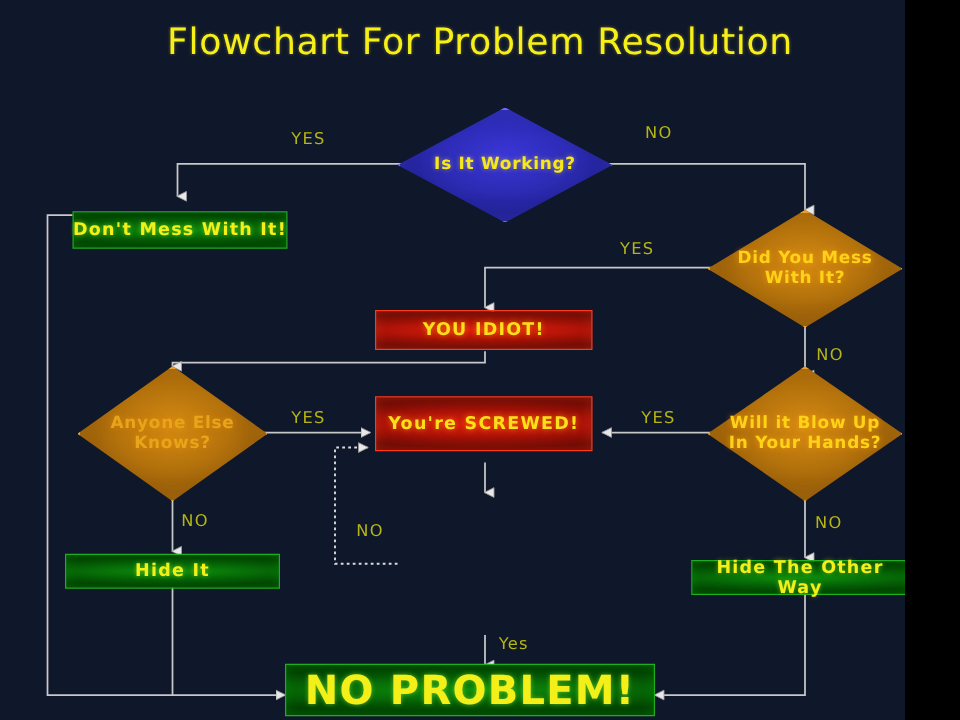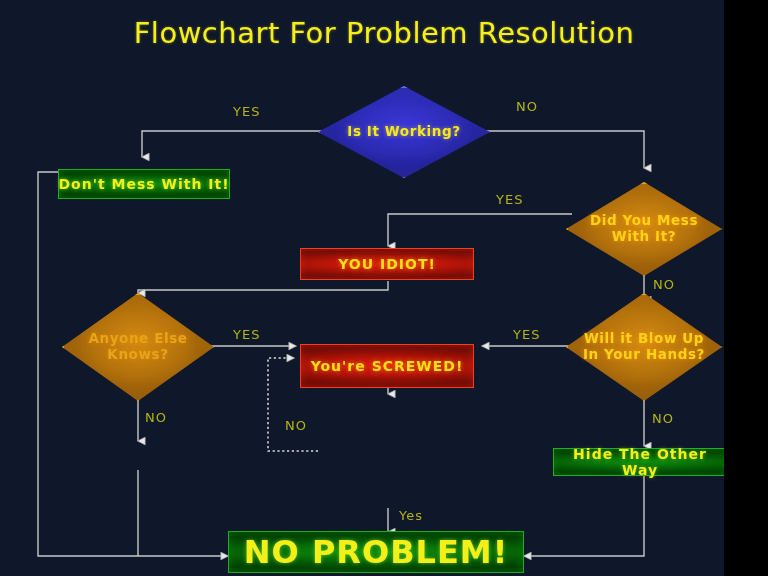--- a/index.html
+++ b/index.html
@@ -204,51 +204,55 @@
     <div class="plate"></div>
     <div class="edge"></div>
     <div class="txt">Is It Working?</div>
   </div>
 
   <div class="node box box-green" style="left:58px; top:157px; width:172px; height:30px;margin-top:12px;">
     <div class="plate"></div>
     <div class="txt">Don't Mess With It!</div>
   </div>
 
-  <div class="node diamond dia-gold" style="left:566px; top:182px; width:156px; height:94px;">
+  <div class="node diamond dia-gold" style="left:566px; top:168px; width:156px; height:94px;">
     <div class="plate"></div>
     <div class="edge"></div>
     <div class="txt">Did You Mess
 With It?</div>
   </div>
 
   <div class="node box box-red" style="left:300px; top:248px; width:174px; height:32px;">
     <div class="plate"></div>
     <div class="txt">YOU IDIOT!</div>
   </div>
 
   <div class="node diamond dia-gold dia-dim" style="left:62px; top:293px; width:152px; height:108px;">
     <div class="plate"></div>
     <div class="edge"></div>
     <div class="txt">Anyone Else
 Knows?</div>
   </div>
 
-  <div class="node box box-red" style="left:300px; top:344px; width:174px; height:44px;">
+  <div class="node box box-red" style="left:300px; top:317px; width:174px; height:44px;">
     <div class="plate"></div>
     <div class="txt">You're SCREWED!</div>
   </div>
 
   <div class="node diamond dia-gold" style="left:566px; top:293px; width:156px; height:108px;">
     <div class="plate"></div>
     <div class="edge"></div>
     <div class="txt">Will it Blow Up
 In Your Hands?</div>
   </div>
 
+  <div class="node box box-green" style="left:52px; top:443px; width:172px; height:28px;">
+    <div class="plate"></div>
+    <div class="txt">Hide It</div>
+  </div>
 
 
   <div class="node box box-green" style="left:553px; top:448px; width:174px; height:28px;">
     <div class="plate"></div>
     <div class="txt">Hide The Other Way</div>
   </div>
 
   <div class="node box box-green box-final" style="left:228px; top:531px; width:296px; height:42px;">
     <div class="plate"></div>
     <div class="txt">NO PROBLEM!</div>

